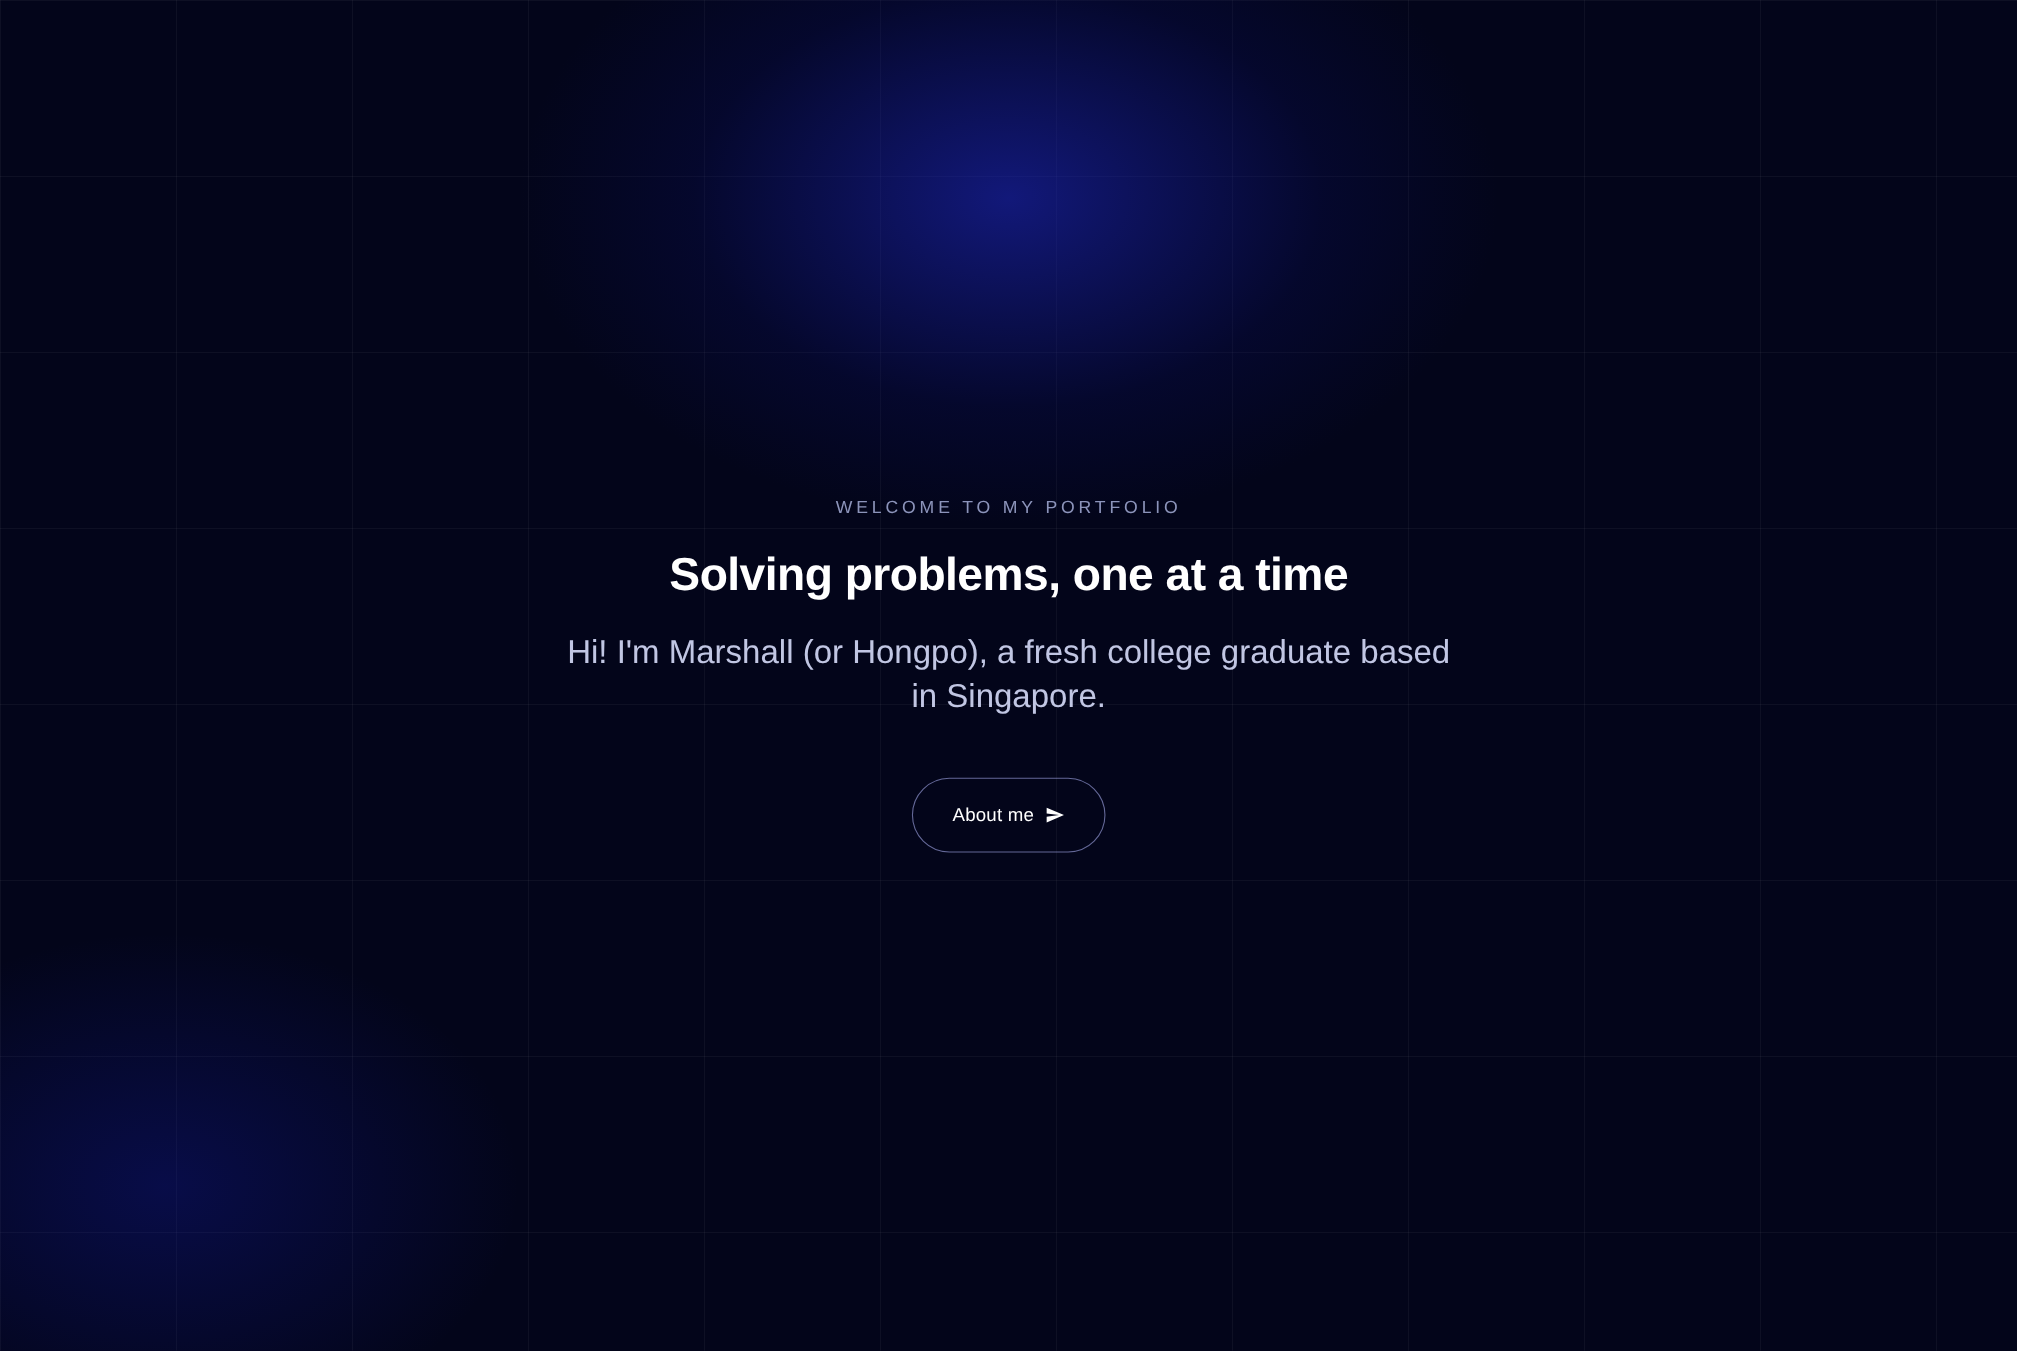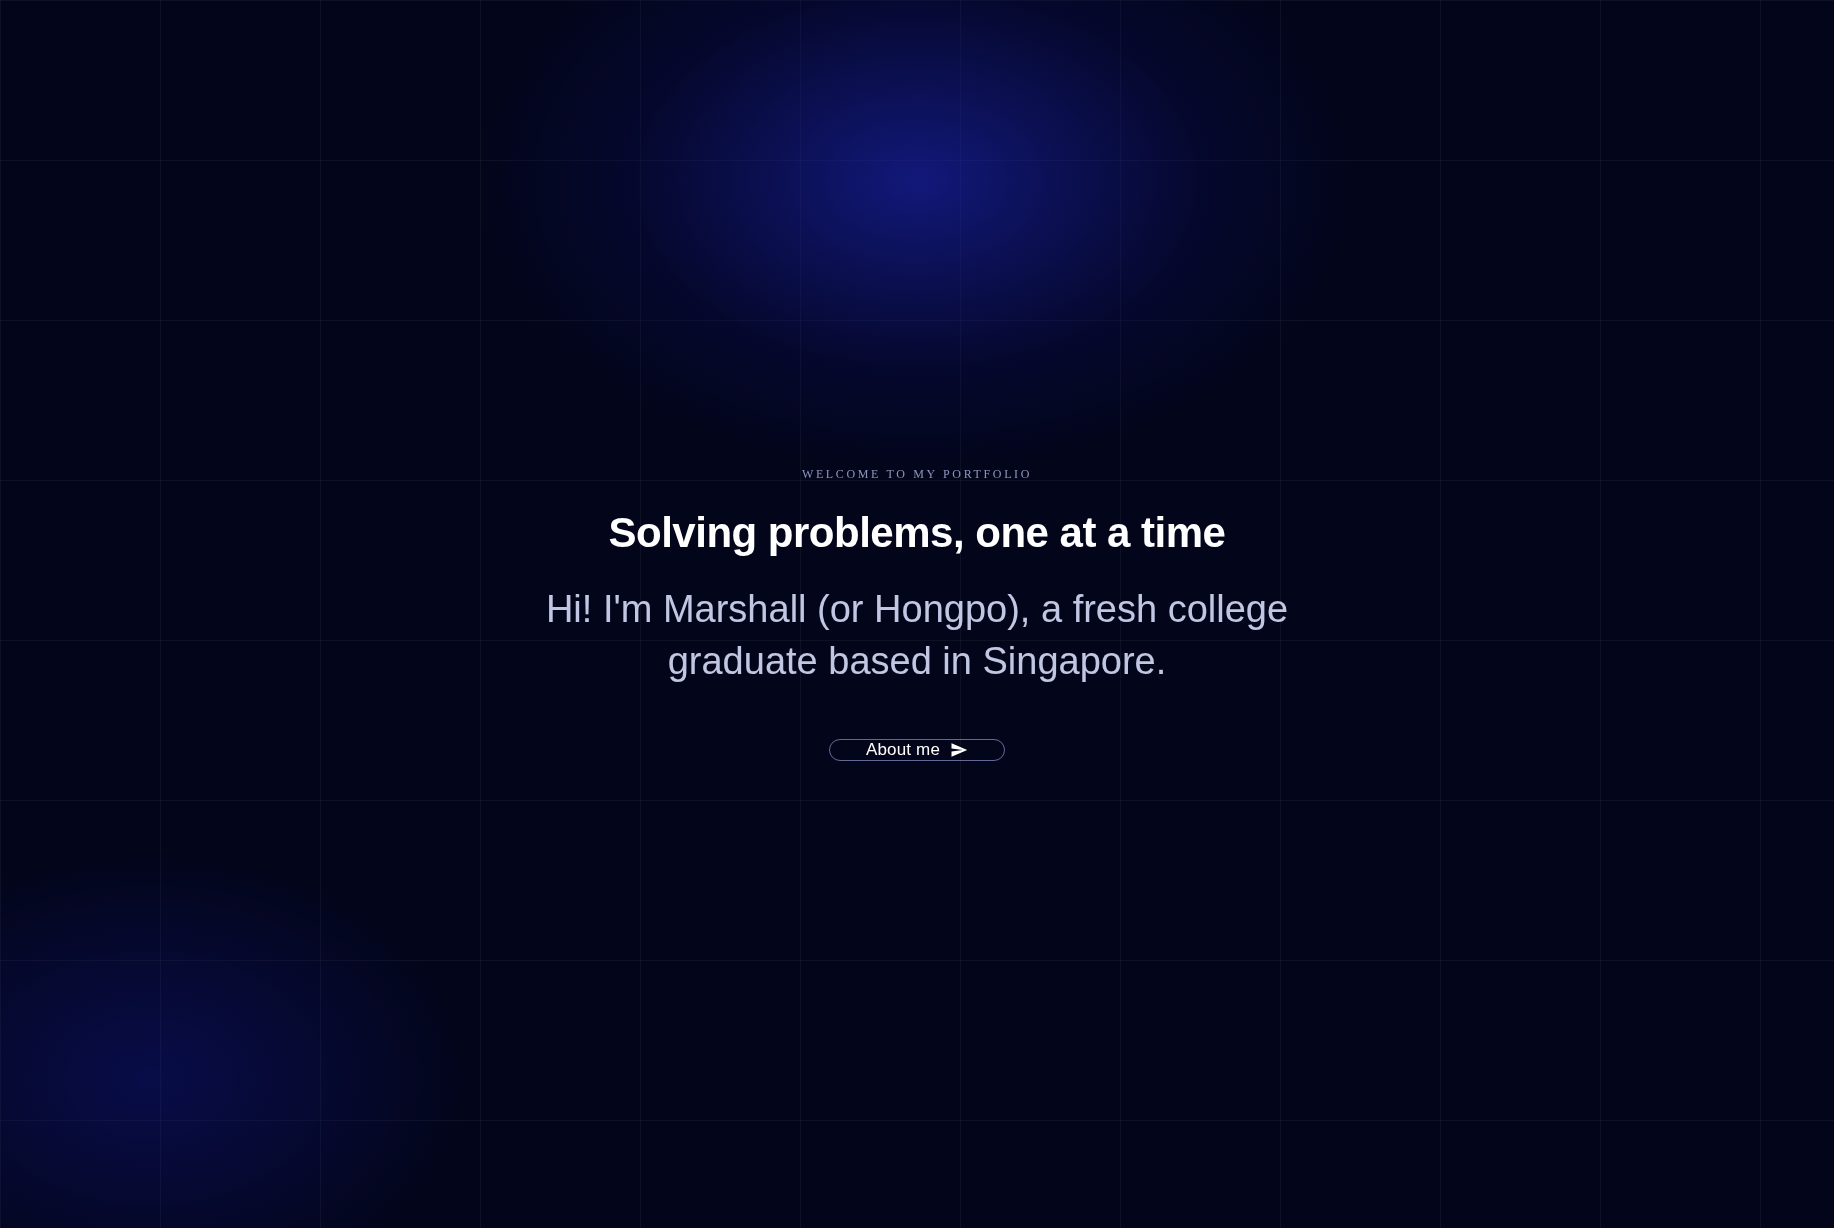--- a/index.html
+++ b/index.html
@@ -72,51 +72,50 @@
     .hero-content {
       display: flex;
       flex-direction: column;
       align-items: center;
       text-align: center;
       gap: 0;
     }
 
     .welcome-label {
       color: rgba(200, 210, 255, 0.7);
-      font-size: 12px;
+      font-size: 16px;
       letter-spacing: 0.22em;
       font-weight: 400;
       margin-bottom: 28px;
       text-transform: uppercase;
-      font-family: Liberation Serif, serif;
     }
 
     .hero-title {
       color: #ffffff;
       font-size: 42px;
       font-weight: 700;
       line-height: 1.1;
       margin-bottom: 28px;
       letter-spacing: -0.5px;
     }
 
     .hero-subtitle {
       color: rgba(220, 225, 255, 0.88);
-      font-size: 38px;
+      font-size: 30px;
       font-weight: 400;
       line-height: 1.35;
       max-width: 820px;
       margin-bottom: 52px;
     }
 
     .about-button {
       display: inline-flex;
       align-items: center;
       gap: 10px;
-      padding: 0 36px;
+      padding: 23px 36px;
       border: 1.5px solid rgba(180, 185, 255, 0.55);
       border-radius: 50px;
       background: transparent;
       color: #ffffff;
       font-size: 17px;
       font-weight: 400;
       cursor: pointer;
       letter-spacing: 0.01em;
       transition: background 0.2s, border-color 0.2s;
     }

